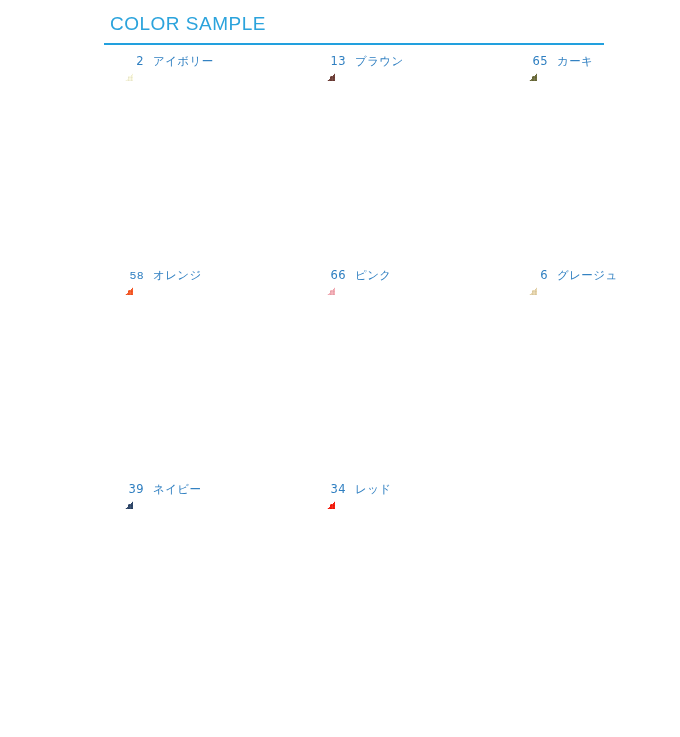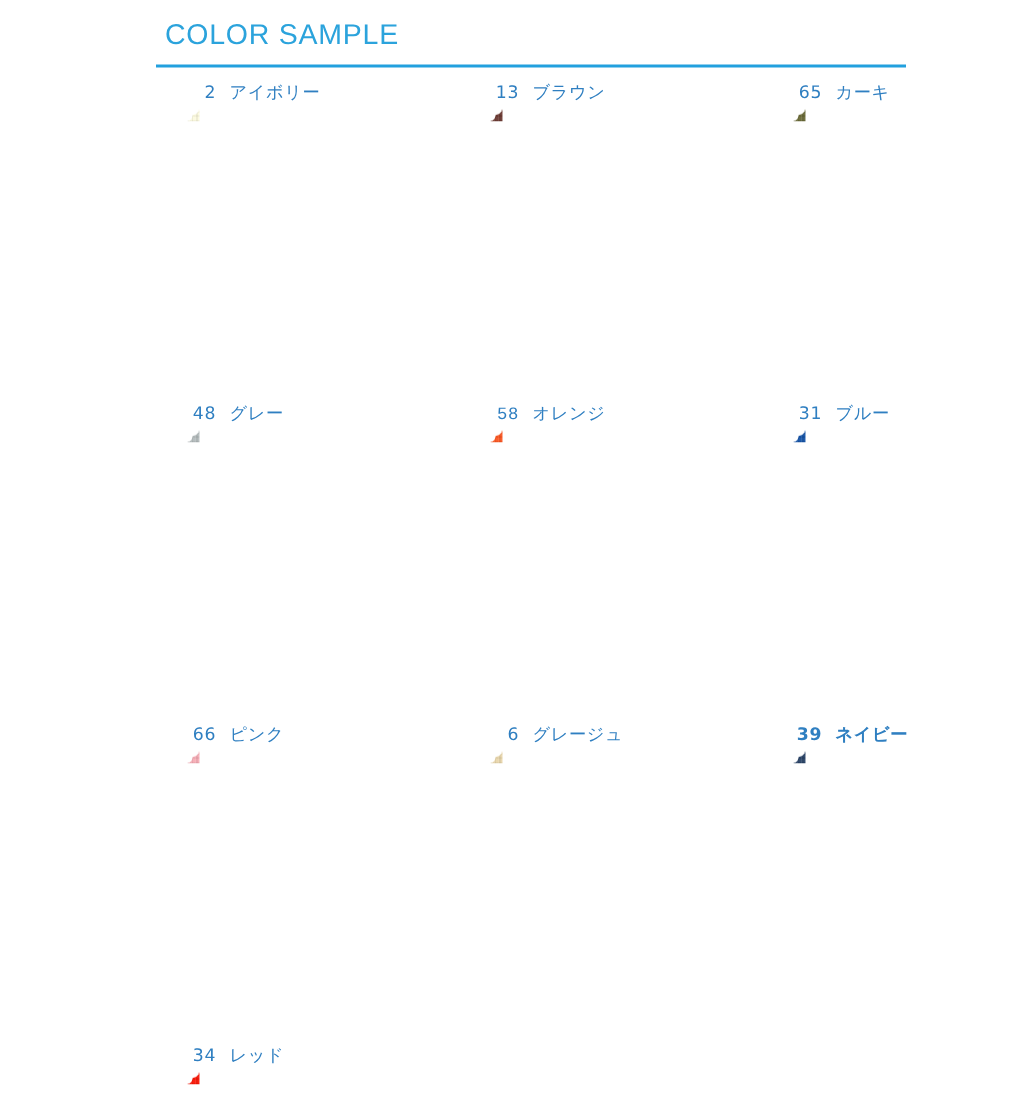--- a/index.html
+++ b/index.html
@@ -181,51 +181,39 @@
         <div class="swatch-chip" style="background-color: rgb(109, 59, 52);"></div>
       </div>
     </div>
     <div class="swatch-cell">
       <div class="swatch-label" style="color: rgb(47, 127, 193);"><span class="swatch-code">65</span><span class="swatch-name">カーキ</span></div>
       <div class="swatch-chip-wrap">
         <div class="swatch-chip" style="background-color: rgb(107, 107, 56);"></div>
       </div>
     </div>
     <div class="swatch-cell">
-      <div class="swatch-label" style="color: rgb(47, 127, 193);"><span class="swatch-code">48</span><span class="swatch-name">グレー</span></div>
-      <div class="swatch-chip-wrap">
-        <div class="swatch-chip" style="background-color: rgb(180, 188, 189);"></div>
-      </div>
-    </div>
-    <div class="swatch-cell">
       <div class="swatch-label" style="color: rgb(47, 127, 193); font-family: Liberation Mono, monospace;"><span class="swatch-code">58</span><span class="swatch-name">オレンジ</span></div>
       <div class="swatch-chip-wrap">
         <div class="swatch-chip" style="background-color: rgb(251, 87, 34);"></div>
       </div>
     </div>
     <div class="swatch-cell">
-      <div class="swatch-label" style="color: rgb(47, 127, 193);"><span class="swatch-code">31</span><span class="swatch-name">ブルー</span></div>
-      <div class="swatch-chip-wrap">
-        <div class="swatch-chip" style="background-color: rgb(22, 84, 168);"></div>
-      </div>
-    </div>
-    <div class="swatch-cell">
       <div class="swatch-label" style="color: rgb(47, 127, 193);"><span class="swatch-code">66</span><span class="swatch-name">ピンク</span></div>
       <div class="swatch-chip-wrap">
         <div class="swatch-chip" style="background-color: rgb(247, 173, 182);"></div>
       </div>
     </div>
     <div class="swatch-cell">
       <div class="swatch-label" style="color: rgb(47, 127, 193);"><span class="swatch-code">6</span><span class="swatch-name">グレージュ</span></div>
       <div class="swatch-chip-wrap">
         <div class="swatch-chip" style="background-color: rgb(233, 215, 172);"></div>
       </div>
     </div>
     <div class="swatch-cell">
-      <div class="swatch-label" style="color: rgb(47, 127, 193); font-weight: bold;"><span class="swatch-code">39</span><span class="swatch-name">ネイビー</span></div>
+      <div class="swatch-label" style="color: rgb(47, 127, 193);"><span class="swatch-code">39</span><span class="swatch-name">ネイビー</span></div>
       <div class="swatch-chip-wrap">
         <div class="swatch-chip" style="background-color: rgb(43, 68, 104);"></div>
       </div>
     </div>
     <div class="swatch-cell">
       <div class="swatch-label" style="color: rgb(47, 127, 193);"><span class="swatch-code">34</span><span class="swatch-name">レッド</span></div>
       <div class="swatch-chip-wrap">
         <div class="swatch-chip" style="background-color: rgb(250, 23, 7);"></div>
       </div>
     </div>

